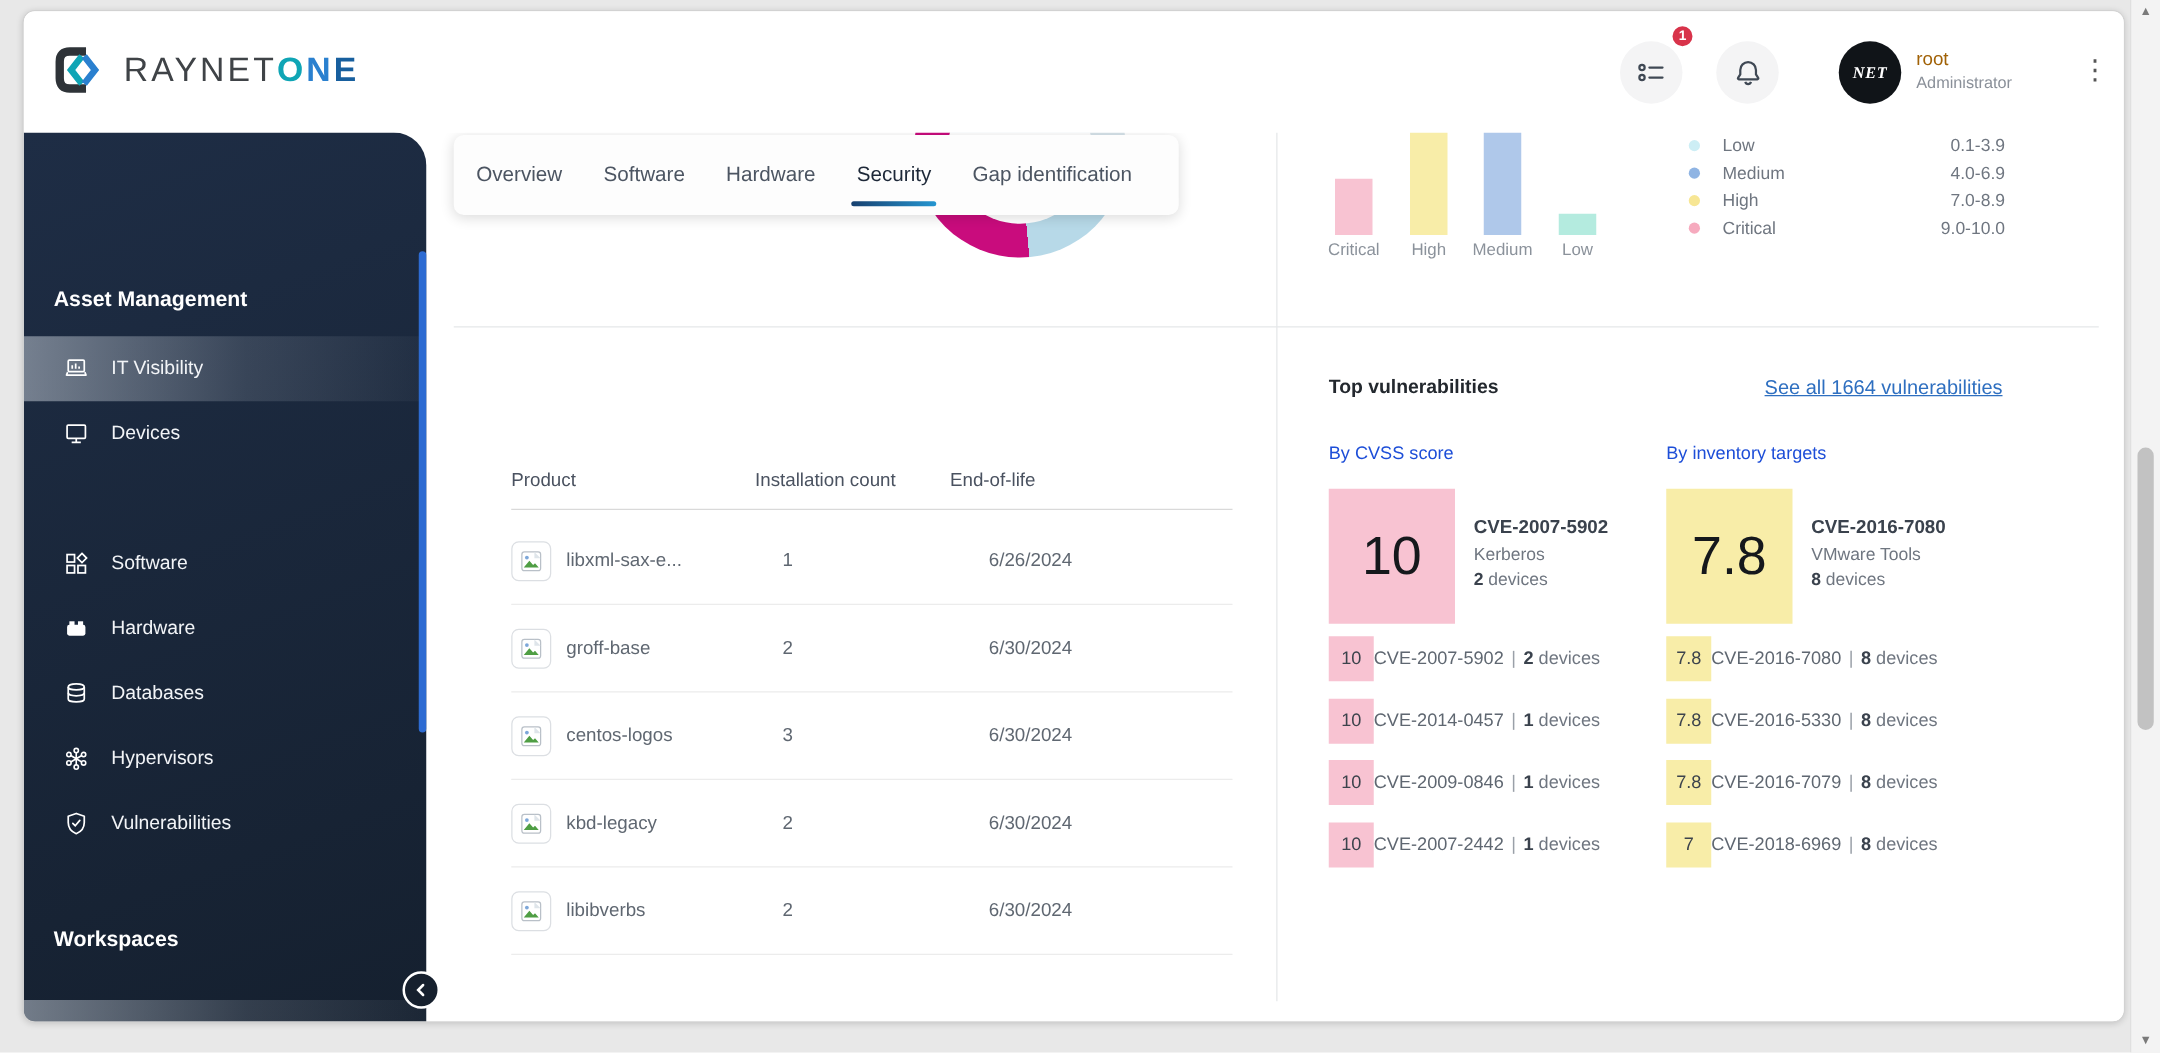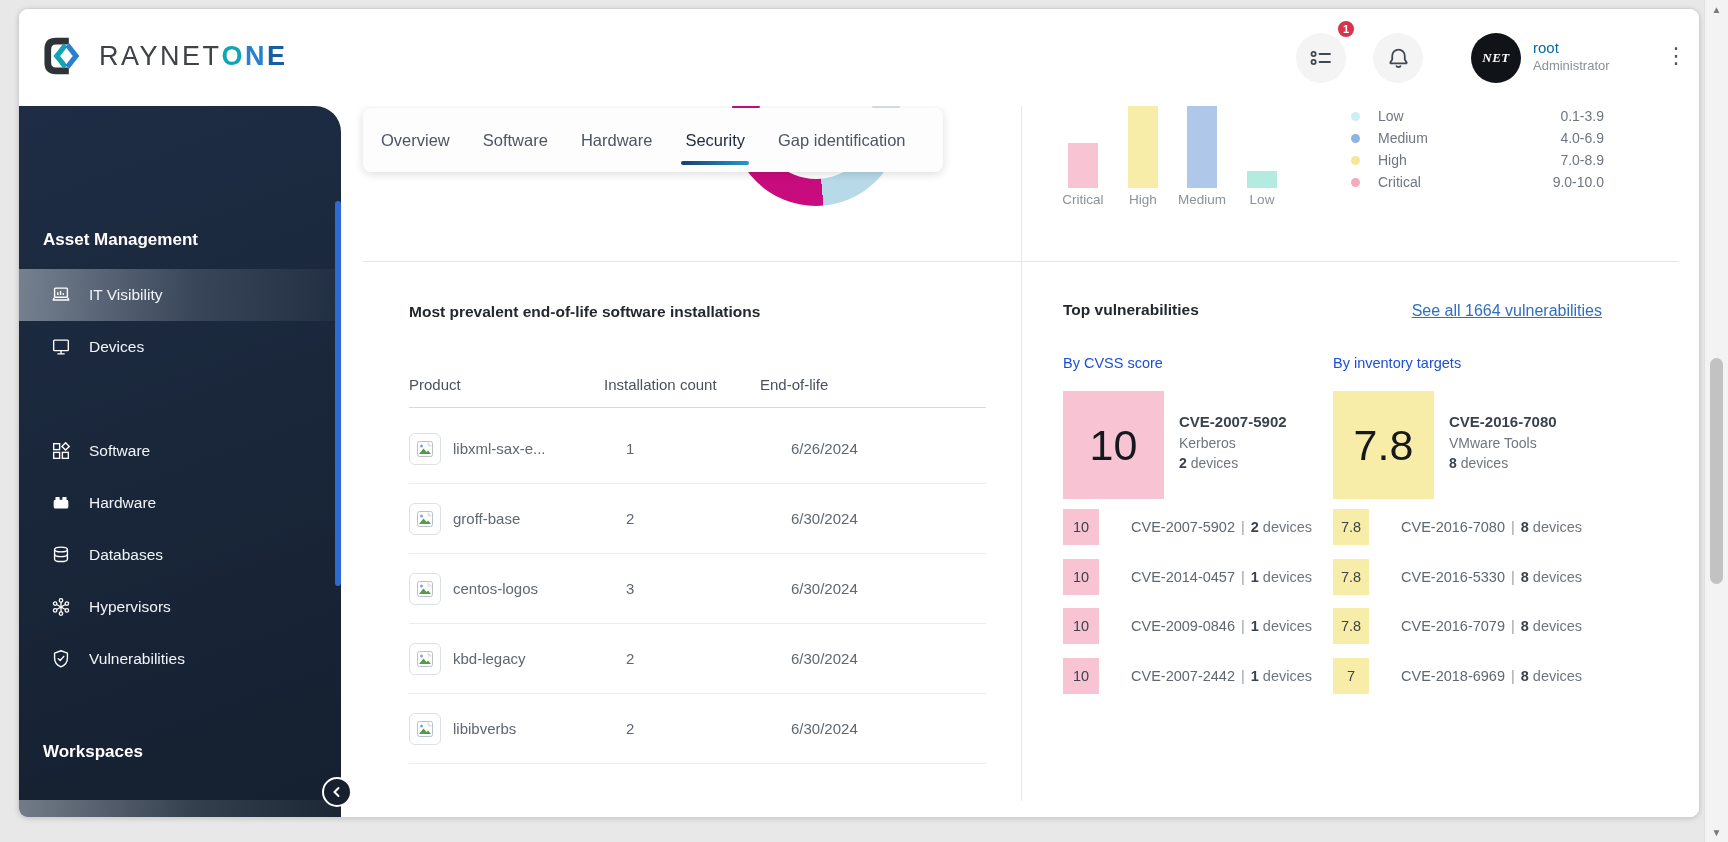--- a/index.html
+++ b/index.html
@@ -24,21 +24,21 @@
              display:flex; align-items:center; justify-content:center; cursor:pointer; }
   .btn-tasks { left:1277px; top:24px; }
   .btn-bell  { left:1354px; top:24px; }
   .badge { position:absolute; left:1317px; top:10px; width:20px; height:20px; border-radius:50%;
            background:var(--badge-red,#d8334a); color:#fff; font-size:11px; font-weight:700;
            display:flex; align-items:center; justify-content:center; z-index:31; border:2px solid #fff; }
   .avatar { position:absolute; left:1452px; top:24px; width:50px; height:50px; border-radius:50%;
             background:#101418; color:#fff; display:flex; align-items:center; justify-content:center;
             font-style:italic; font-weight:700; font-size:13px; letter-spacing:.5px; cursor:pointer;font-family:Liberation Serif, serif; }
   .userblock { position:absolute; left:1514px; top:30px; line-height:1.25; }
-  .user-name { font-size:15px; color:#0369a1; }
+  .user-name { font-size:15px; color:#a16207; }
   .user-role { font-size:13px; color:#8a9099; }
   .kebab { position:absolute; left:1638px; top:34px; font-size:22px; color:#555; cursor:pointer; padding:0 8px; }
   
   .sidebar {
     position:absolute; left:0; top:97px; width:322px; height:713px; z-index:20;
     background:linear-gradient(160deg, var(--sidebar-top,#1e2d45) 0%, var(--sidebar-bottom,#15202f) 100%);
     border-top-right-radius:26px; border-bottom-left-radius:10px;
   }
   .side-heading { position:absolute; left:24px; font-size:17px; font-weight:700; color:#fff; }
   .h1 { top:124px; } .h2 { top:636px; }
@@ -103,21 +103,21 @@
   .bi1 { left:838px; } .bi2 { left:1108px; }
   .big-info .cve { font-size:15px; font-weight:700; color:#3a424d; }
   .big-info b { color:#3a424d; }
   .cve-col { position:absolute; top:403px; }
   .cc1 { left:722px; } .cc2 { left:992px; }
   .cve-row { display:flex; align-items:center; height:36px; margin-bottom:13.5px; cursor:pointer; }
   .cve-badge { width:36px; height:36px; display:flex; align-items:center; justify-content:center;
                font-size:14.5px; color:#3c434c; flex:0 0 36px; }
   .pinkbg { background:var(--critical-pink,#f8c3d2); }
   .yellowbg { background:var(--high-yellow,#f8eda8); }
-  .cve-text { margin-left:32px; font-size:14.5px; color:#5f6771; white-space:nowrap; }
+  .cve-text { margin-left:0; font-size:14.5px; color:#5f6771; white-space:nowrap; }
   .cve-text .sep { margin:0 6px; color:#9aa0a8; }
   .cve-text .cnt { font-weight:700; color:#3a424d; }
   .cve-text .dev { margin-left:4px; color:#6f7680; }
   
   .pagebar { position:absolute; right:0; top:0; width:24px; height:842px; background:#f3f3f3; border-left:1px solid #e0e0e0; }
   .sb-arrow { position:absolute; left:0; width:100%; text-align:center; font-size:10px; color:#7a7a7a; cursor:pointer; }
   .sb-up { top:4px; } .sb-down { bottom:4px; }
   .sb-thumb { position:absolute; left:5px; top:358px; width:13px; height:226px; border-radius:7px; background:#c2c2c2; cursor:pointer; }
   svg { display:block; }
 </style>
@@ -314,21 +314,20 @@
       <div class="legend-row">
         <span class="legend-dot" style="background: rgb(246, 170, 190);"></span>
         <span class="legend-label">Critical</span>
         <span class="legend-range">9.0-10.0</span>
       </div>
     </div>
 
     <div class="v-divider"></div>
     <div class="h-divider"></div>
 
-    <div class="eol-title">Most prevalent end-of-life software installations</div>
     <div class="eol-table">
       <div class="eol-head">
         <span class="ch-product">Product</span>
         <span class="ch-count">Installation count</span>
         <span class="ch-eol">End-of-life</span>
       </div>
       <div class="eol-rows">
 
         <div class="eol-row">
           <span class="pic">

